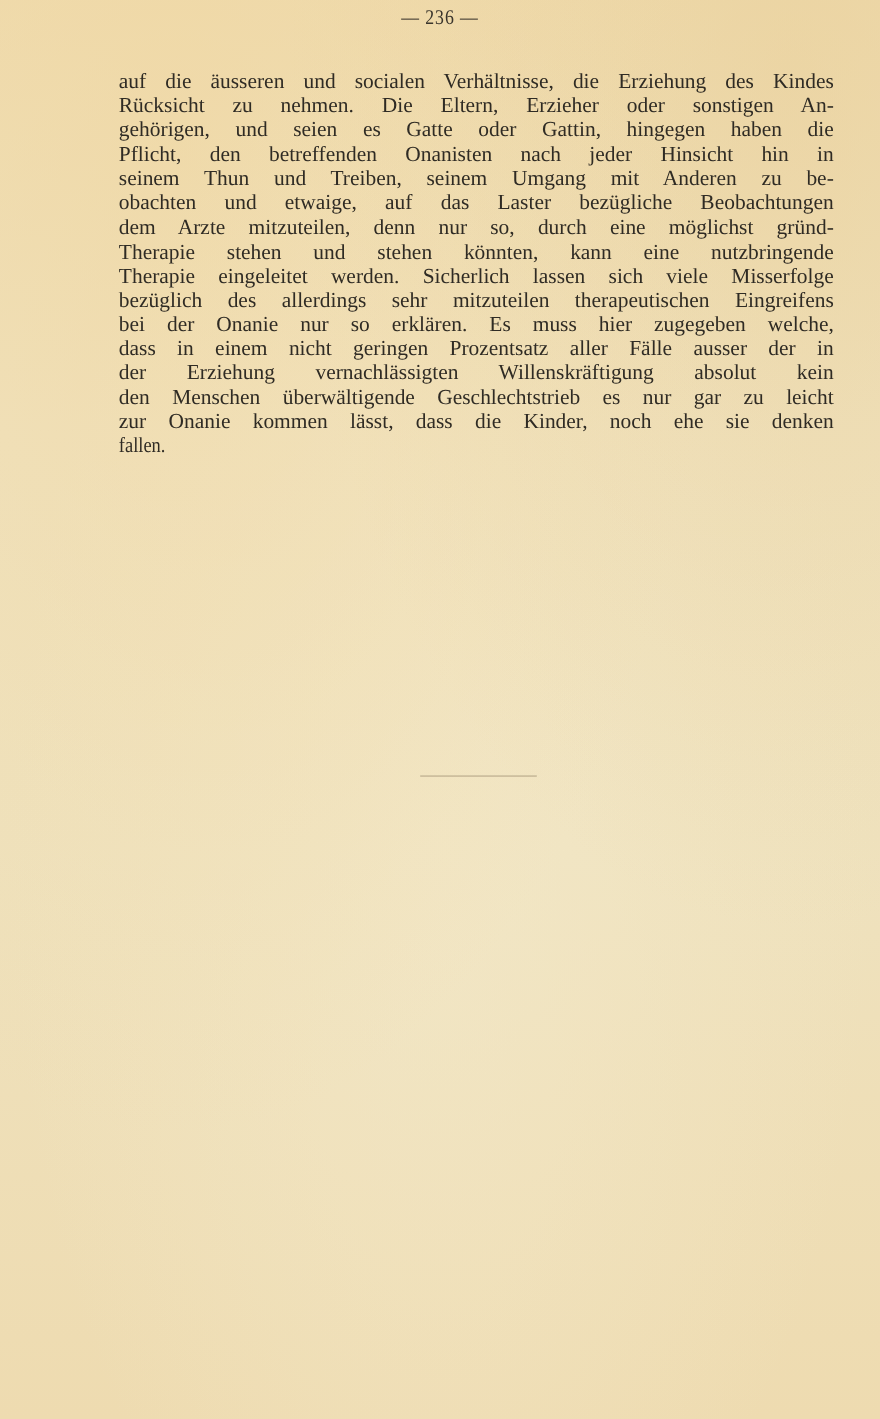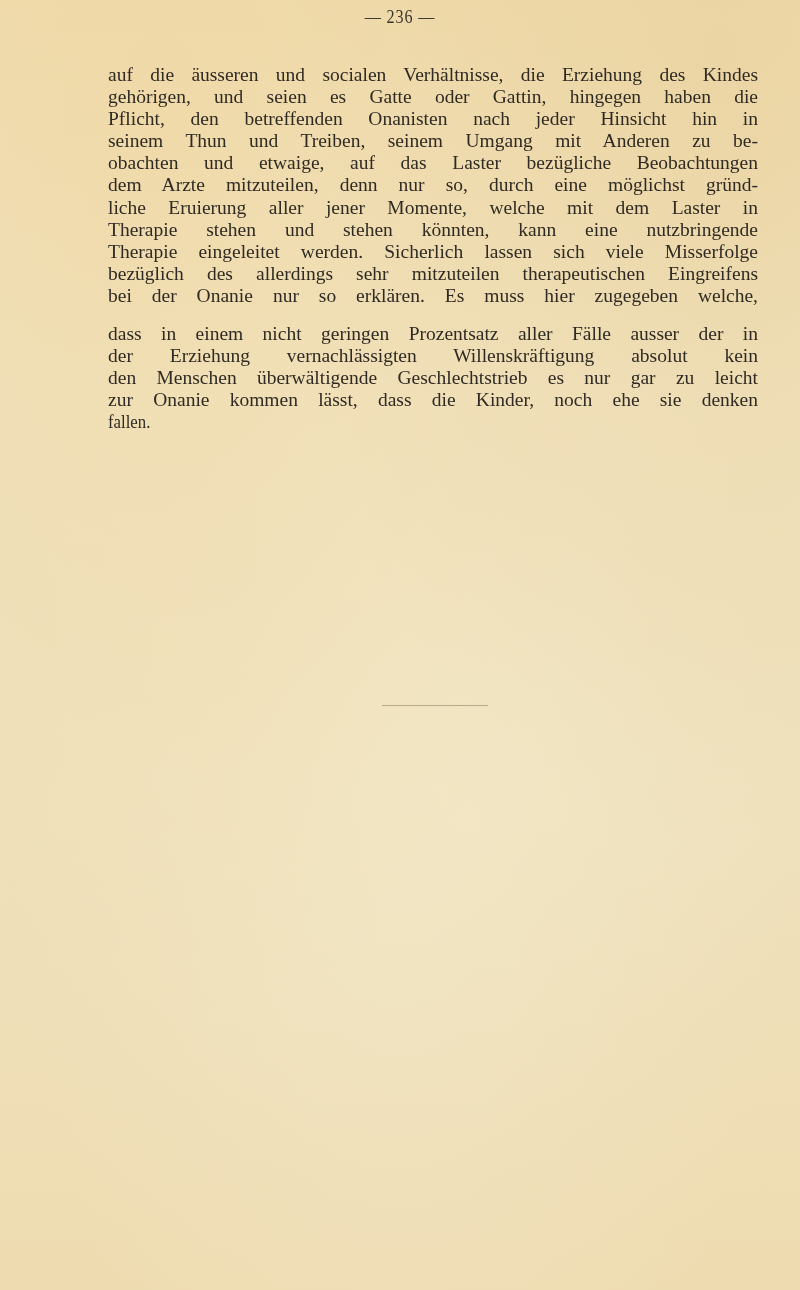--- a/index.html
+++ b/index.html
@@ -64,31 +64,31 @@
   </style>
 </head>
 <body>
 
 <div class="page">
 
   <div class="page-number">— 236 —</div>
 
   <div class="body-text">
     <span class="line" style="display: block; width: 650px; text-align-last: justify; transform: scaleX(1);">auf die äusseren und socialen Verhältnisse, die Erziehung des Kindes</span>
+    <span class="line" style="display: block; width: 650px; text-align-last: justify; transform: scaleX(1);">Rücksicht zu nehmen. Die Eltern, Erzieher oder sonstigen An-</span>
     <span class="line" style="display: block; width: 650px; text-align-last: justify; transform: scaleX(1);">gehörigen, und seien es Gatte oder Gattin, hingegen haben die</span>
     <span class="line" style="display: block; width: 650px; text-align-last: justify; transform: scaleX(1);">Pflicht, den betreffenden Onanisten nach jeder Hinsicht hin in</span>
     <span class="line" style="display: block; width: 650px; text-align-last: justify; transform: scaleX(1);">seinem Thun und Treiben, seinem Umgang mit Anderen zu be-</span>
     <span class="line" style="display: block; width: 650px; text-align-last: justify; transform: scaleX(1);">obachten und etwaige, auf das Laster bezügliche Beobachtungen</span>
     <span class="line" style="display: block; width: 650px; text-align-last: justify; transform: scaleX(1);">dem Arzte mitzuteilen, denn nur so, durch eine möglichst gründ-</span>
-    <span class="line" style="display: block; width: 650px; text-align-last: justify; transform: scaleX(1);">liche Eruierung aller jener Momente, welche mit dem Laster in</span>
     <span class="line" style="display: block; width: 650px; text-align-last: justify; transform: scaleX(1);">Therapie stehen und stehen könnten, kann eine nutzbringende</span>
     <span class="line" style="display: block; width: 650px; text-align-last: justify; transform: scaleX(1);">Therapie eingeleitet werden. Sicherlich lassen sich viele Misserfolge</span>
     <span class="line" style="display: block; width: 650px; text-align-last: justify; transform: scaleX(1);">bezüglich des allerdings sehr mitzuteilen therapeutischen Eingreifens</span>
     <span class="line" style="display: block; width: 650px; text-align-last: justify; transform: scaleX(1);">bei der Onanie nur so erklären. Es muss hier zugegeben welche,</span>
-    <span class="line" style="display: block; width: 650px; text-align-last: justify; transform: scaleX(1); margin-top: 16px;">dass in einem nicht geringen Prozentsatz aller Fälle ausser der in</span>
+    <span class="line" style="display: block; width: 650px; text-align-last: justify; transform: scaleX(1);">dass in einem nicht geringen Prozentsatz aller Fälle ausser der in</span>
     <span class="line" style="display: block; width: 650px; text-align-last: justify; transform: scaleX(1);">der Erziehung vernachlässigten Willenskräftigung absolut kein</span>
     <span class="line" style="display: block; width: 650px; text-align-last: justify; transform: scaleX(1);">den Menschen überwältigende Geschlechtstrieb es nur gar zu leicht</span>
     <span class="line" style="display: block; width: 650px; text-align-last: justify; transform: scaleX(1);">zur Onanie kommen lässt, dass die Kinder, noch ehe sie denken</span>
     <span class="line last" style="transform: scaleX(0.86);">fallen.</span>
   </div>
 
   <div class="rule"></div>
 
 </div>
 

